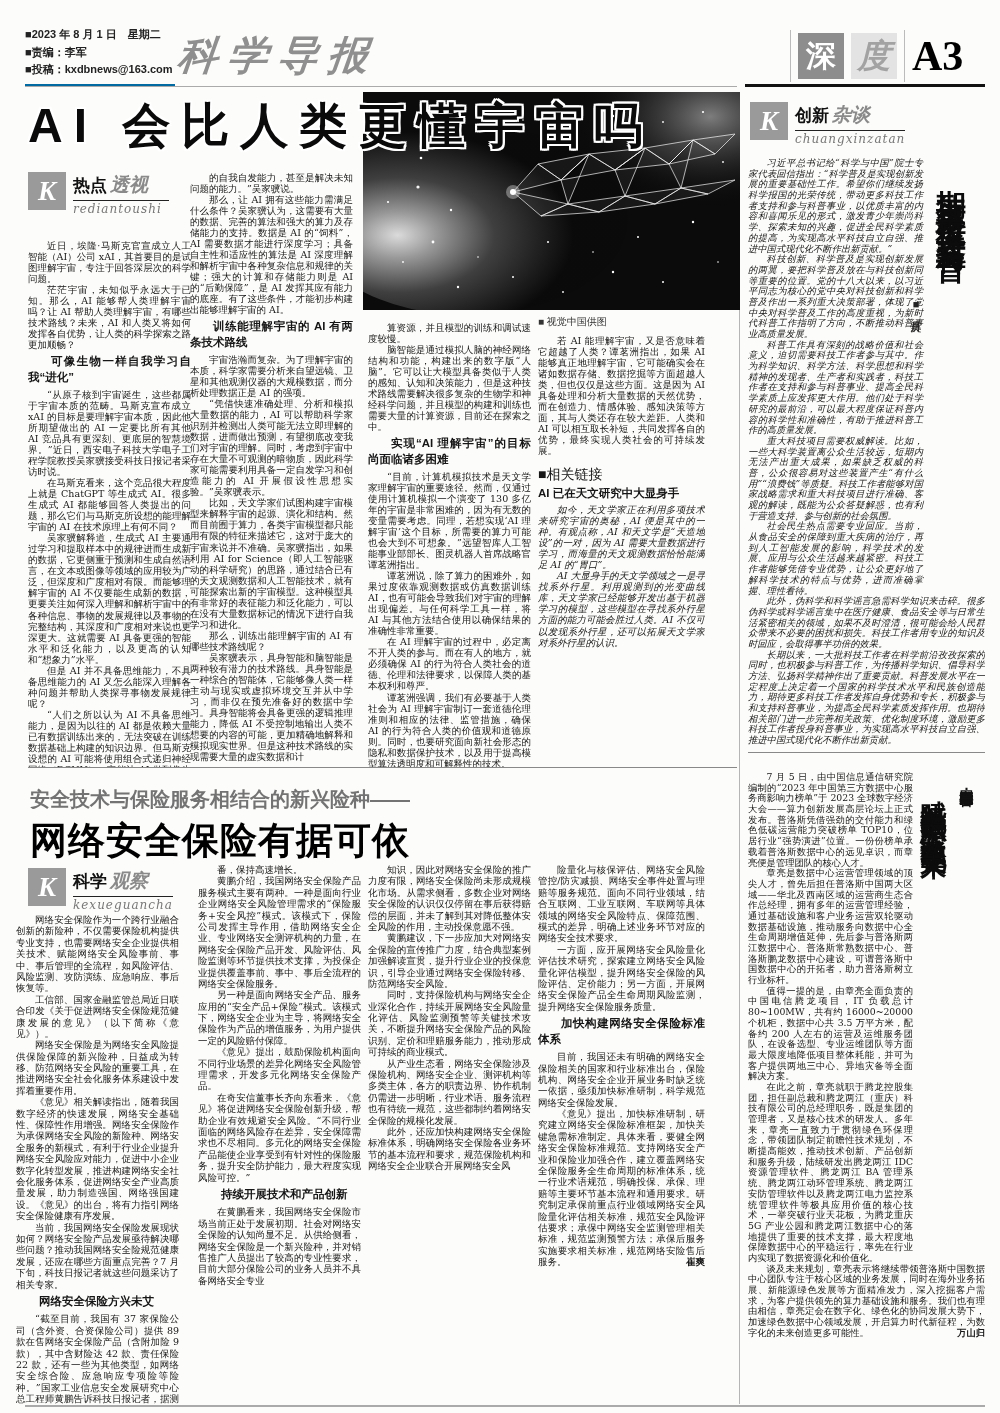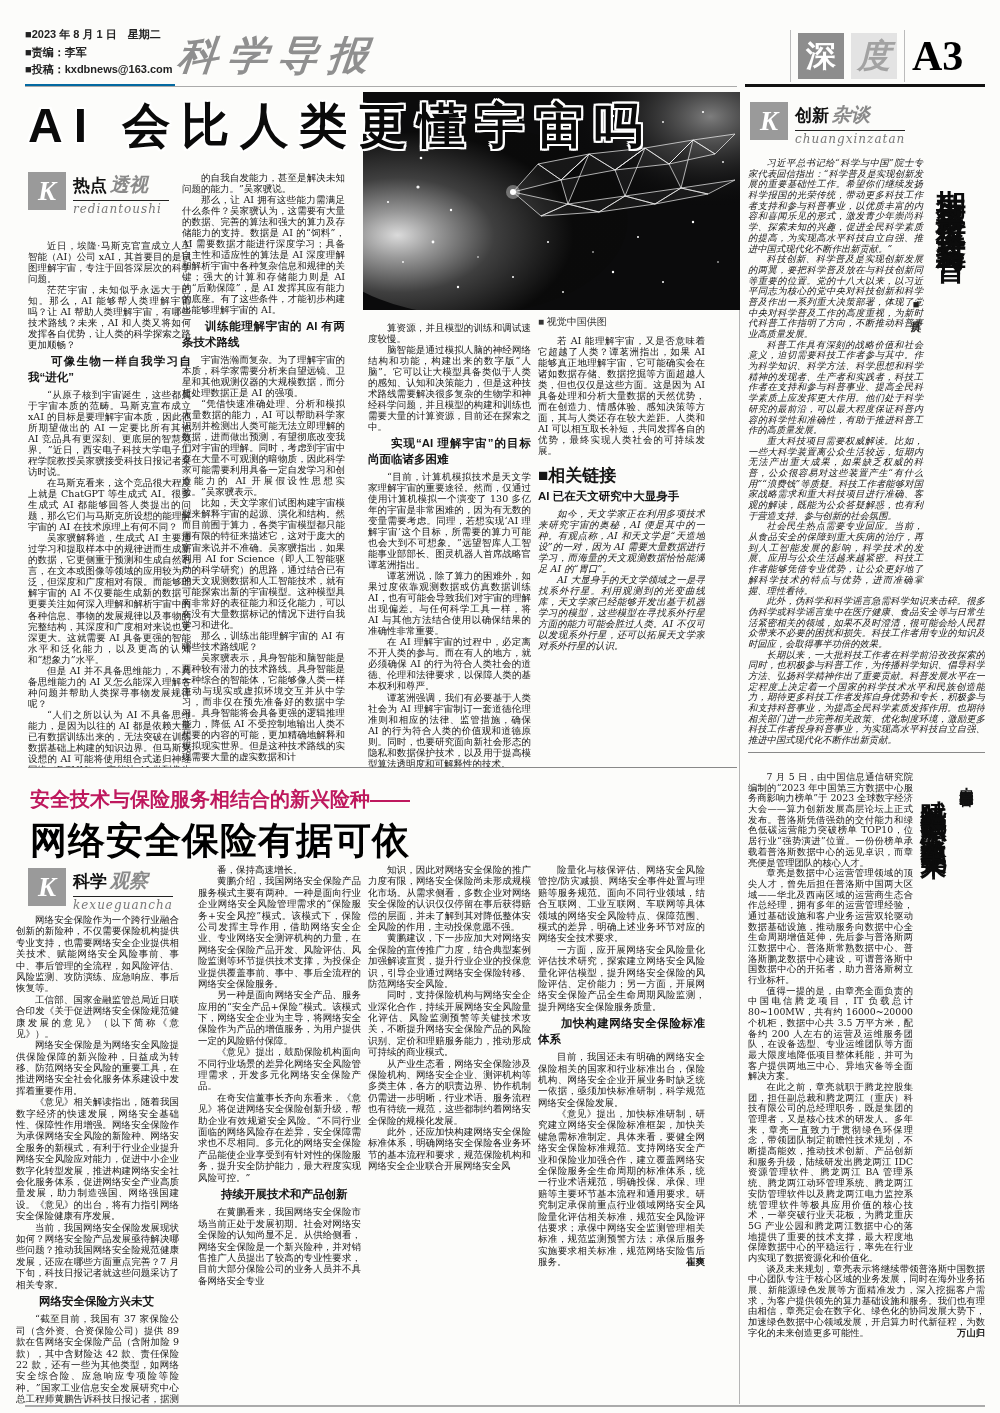--- a/index.html
+++ b/index.html
@@ -30,33 +30,33 @@
                       color:#8a8a8a;font-size:19px;margin-left:3px;}
   .badge-pinyin{display:block;font-family:"DejaVu Serif",serif;font-style:italic;font-size:12px;
                 color:#777;margin-top:1px;letter-spacing:1px;}
   
   .main-headline{position:absolute;left:28px;top:94px;width:714px;z-index:3;
       font-family:"Liberation Sans",sans-serif;font-weight:900;font-size:48px;letter-spacing:11px;
       color:#0a0a0a;white-space:nowrap;
       text-shadow:2px 0 0 #fff,-2px 0 0 #fff,0 2px 0 #fff,0 -2px 0 #fff,
                   2px 2px 0 #fff,-2px -2px 0 #fff,2px -2px 0 #fff,-2px 2px 0 #fff;}
   .ins-kicker{position:absolute;left:30px;top:786px;font-family:"Liberation Sans",sans-serif;
-              font-weight:bold;font-size:20px;color:#be185d;}
+              font-weight:bold;font-size:20px;color:#737373;}
   .ins-headline{position:absolute;left:30px;top:816px;font-family:"Liberation Sans",sans-serif;
                 font-weight:900;font-size:37px;letter-spacing:1px;color:#000;}
   
   .photo{position:absolute;left:363px;top:92px;width:377px;height:218px;z-index:1;}
   
   .col{position:absolute;font-size:9.5px;line-height:1.16;text-align:justify;overflow:hidden;color:#161616;}
   .col p{margin:0;text-indent:2em;}
   .col p.t-h{font-family:"Liberation Sans",sans-serif;font-weight:bold;font-size:11.5px;
              line-height:1.35;margin:4px 0;}
   .col p.t-cap{text-align:left;text-indent:0;font-family:"Liberation Sans",sans-serif;
                font-size:10px;margin:0 0 7px;color:#333;}
-  .col p.t-lh{font-family:"Liberation Sans",sans-serif;font-weight:700;font-size:17px;
+  .col p.t-lh{font-family:"Liberation Sans",sans-serif;font-weight:400;font-size:14px;
               text-indent:0;margin:10px 0 5px;}
   .col p.t-lt{font-family:"Liberation Sans",sans-serif;font-weight:bold;font-size:11.5px;
               text-align:left;text-indent:0;margin:2px 0 4px;}
   .col p.t-k{font-style:italic;}
   .byline{float:right;font-weight:bold;font-style:normal;font-family:"Liberation Sans",sans-serif;}
   .ins .col{line-height:1.2;}
   
   .rule-h{position:absolute;height:1px;background:#888;}
   .rule-v{position:absolute;width:1px;background:#b5b5b5;}
   
@@ -164,21 +164,21 @@
   <div class="col" style="left:28px;top:240px;width:163px;height:527px;">
       <p class="t-p">近日，埃隆·马斯克官宣成立人工智能（AI）公司 xAI，其首要目的是试图理解宇宙，专注于回答深层次的科学问题。</p>
       <p class="t-p">茫茫宇宙，未知似乎永远大于已知。那么，AI 能够帮人类理解宇宙吗？让 AI 帮助人类理解宇宙，有哪些技术路线？未来，AI 和人类又将如何发挥各自优势，让人类的科学探索之路更加顺畅？</p>
       <p class="t-h">可像生物一样自我学习自我“进化”</p>
       <p class="t-p">“从原子核到宇宙诞生，这些都属于宇宙本质的范畴。马斯克宣布成立 xAI 的目标是要理解宇宙本质，因此他所期望做出的 AI 一定要比所有其他 AI 竞品具有更深刻、更底层的智慧境界。”近日，西安电子科技大学电子工程学院教授吴家骥接受科技日报记者采访时说。</p>
       <p class="t-p">在马斯克看来，这个竞品很大程度上就是 ChatGPT 等生成式 AI。很多生成式 AI 都能够回答人类提出的问题，那么它们与马斯克所设想的能理解宇宙的 AI 在技术原理上有何不同？</p>
       <p class="t-p">吴家骥解释道，生成式 AI 主要通过学习和提取样本中的规律进而生成新的数据，它更侧重于预测和生成自然语言，在文本或图像等领域的应用较为广泛，但深度和广度相对有限。而能够理解宇宙的 AI 不仅要能生成新的数据，更要关注如何深入理解和解析宇宙中的各种信息、事物的发展规律以及事物的完整结构，其深度和广度相对来说也更深更大。这就需要 AI 具备更强的智能水平和泛化能力，以及更高的认知和“想象力”水平。</p>
       <p class="t-p">但是 AI 并不具备思维能力，不具备思维能力的 AI 又怎么能深入理解各种问题并帮助人类探寻事物发展规律呢？</p>
       <p class="t-p">“人们之所以认为 AI 不具备思维能力，是因为以往的 AI 都是依赖大量已有数据训练出来的，无法突破在训练数据基础上构建的知识边界。但马斯克设想的 AI 可能将使用组合式递归神经网络（RCNN），它能让 AI 做到像生物一样自我学习、不断‘进化’，进而涌现出不可预知</p>
     </div>
-  <div class="col" style="left:182px;top:172px;width:163px;height:595px;">
+  <div class="col" style="left:190px;top:172px;width:163px;height:595px;">
       <p class="t-p">的自我自发能力，甚至是解决未知问题的能力。”吴家骥说。</p>
       <p class="t-p">那么，让 AI 拥有这些能力需满足什么条件？吴家骥认为，这需要有大量的数据、完善的算法和强大的算力及存储能力的支持。数据是 AI 的“饲料”，AI 需要数据才能进行深度学习；具备自主性和适应性的算法是 AI 深度理解和解析宇宙中各种复杂信息和规律的关键；强大的计算和存储能力则是 AI 的“后勤保障”，是 AI 发挥其应有能力的底座。有了这些条件，才能初步构建出能够理解宇宙的 AI。</p>
       <p class="t-h">训练能理解宇宙的 AI 有两条技术路线</p>
       <p class="t-p">宇宙浩瀚而复杂。为了理解宇宙的本质，科学家需要分析来自望远镜、卫星和其他观测仪器的大规模数据，而分析处理数据正是 AI 的强项。</p>
       <p class="t-p">“凭借快速准确处理、分析和模拟大量数据的能力，AI 可以帮助科学家识别并检测出人类可能无法立即理解的数据，进而做出预测，有望彻底改变我们对宇宙的理解。同时，考虑到宇宙中存在大量不可观测的暗物质，因此科学家可能需要利用具备一定自发学习和创造能力的 AI 开展假设性思想实验。”吴家骥表示。</p>
       <p class="t-p">比如，天文学家们试图构建宇宙模型来解释宇宙的起源、演化和结构。然而目前囿于算力，各类宇宙模型都只能用有限的特征来描述它，这对于庞大的宇宙来说并不准确。吴家骥指出，如果利用 AI for Science（即人工智能驱动的科学研究）的思路，通过结合已有的天文观测数据和人工智能技术，就有可能探索出新的宇宙模型。这种模型具有非常好的表征能力和泛化能力，可以在没有大量数据标记的情况下进行自我学习和进化。</p>
       <p class="t-p">那么，训练出能理解宇宙的 AI 有哪些技术路线呢？</p>
       <p class="t-p">吴家骥表示，具身智能和脑智能是两种较有潜力的技术路线。具身智能是一种综合的智能体，它能够像人类一样主动与现实或虚拟环境交互并从中学习，而非仅在预先准备好的数据中学习。具身智能将会具备更强的逻辑推理能力，降低 AI 不受控制地输出人类不想要的内容的可能，更加精确地解释和模拟现实世界。但是这种技术路线的实现需要大量的虚实数据和计</p>
     </div>
   <div class="col" style="left:368px;top:322px;width:163px;height:445px;">

